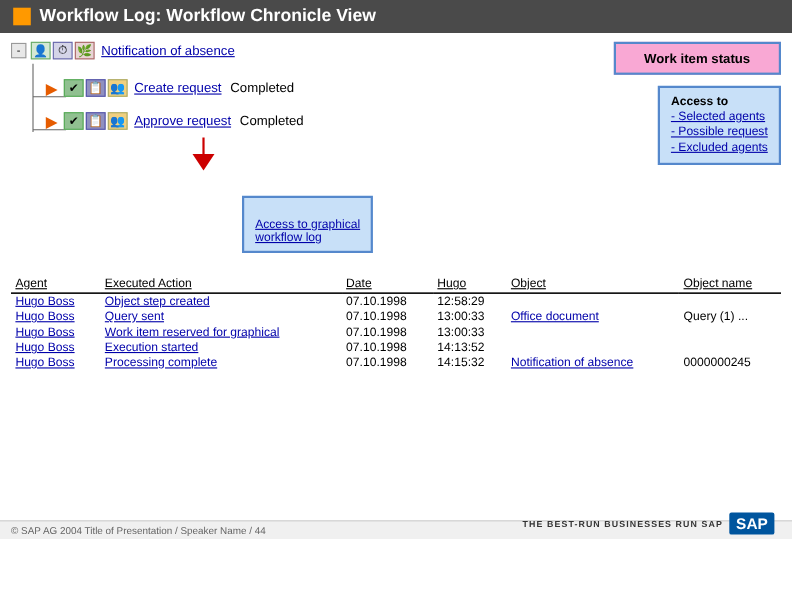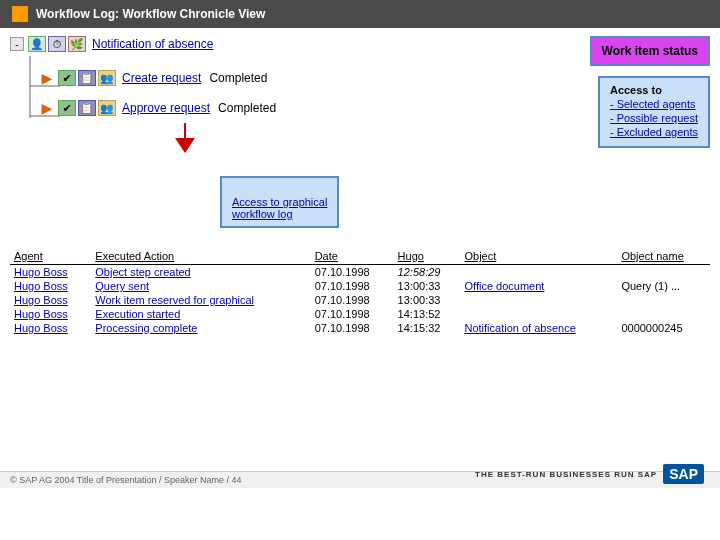--- a/index.html
+++ b/index.html
@@ -22,21 +22,21 @@
       align-items: center;
       gap: 8px;
     }
     .header-icon {
       width: 16px;
       height: 16px;
       background: #f90;
       display: inline-block;
     }
     .header-title {
-      font-size: 12px;
+      font-size: 16px;
       font-weight: bold;
       color: #fff;
     }
 
     
     .main {
       padding: 10px 16px;
       position: relative;
     }
 
@@ -105,23 +105,23 @@
       font-size: 12px;
       color: #000;
       margin-left: 8px;
     }
 
     
     .work-item-status-box {
       position: absolute;
       top: 8px;
       right: 10px;
-      background: #d946ef;
+      background: #f9a8d4;
       border: 2px solid #5588cc;
-      padding: 6px 10px;
+      padding: 6px 26px;
       font-size: 12px;
       font-weight: bold;
       color: #000;
       min-width: 120px;
       text-align: center;
     }
 
     
     .access-agents-box {
       position: absolute;
@@ -338,21 +338,21 @@
           <th>Hugo</th>
           <th>Object</th>
           <th>Object name</th>
         </tr>
       </thead>
       <tbody id="log-tbody">
       <tr>
             <td>Hugo Boss</td>
             <td>Object step created</td>
             <td class="plain" style="color: rgb(0, 0, 0); text-decoration: none;">07.10.1998</td>
-            <td class="plain" style="color: rgb(0, 0, 0); text-decoration: none; font-style: italic;">12:58:29</td>
+            <td class="plain" style="color: rgb(0, 0, 0); text-decoration: none;">12:58:29</td>
             <td></td>
             <td class="plain" style="color: rgb(0, 0, 0); text-decoration: none;"></td>
           </tr>
           <tr>
             <td>Hugo Boss</td>
             <td>Query sent</td>
             <td class="plain" style="color: rgb(0, 0, 0); text-decoration: none;">07.10.1998</td>
             <td class="plain" style="color: rgb(0, 0, 0); text-decoration: none;">13:00:33</td>
             <td>Office document</td>
             <td class="plain" style="color: rgb(0, 0, 0); text-decoration: none;">Query (1) ...</td>

